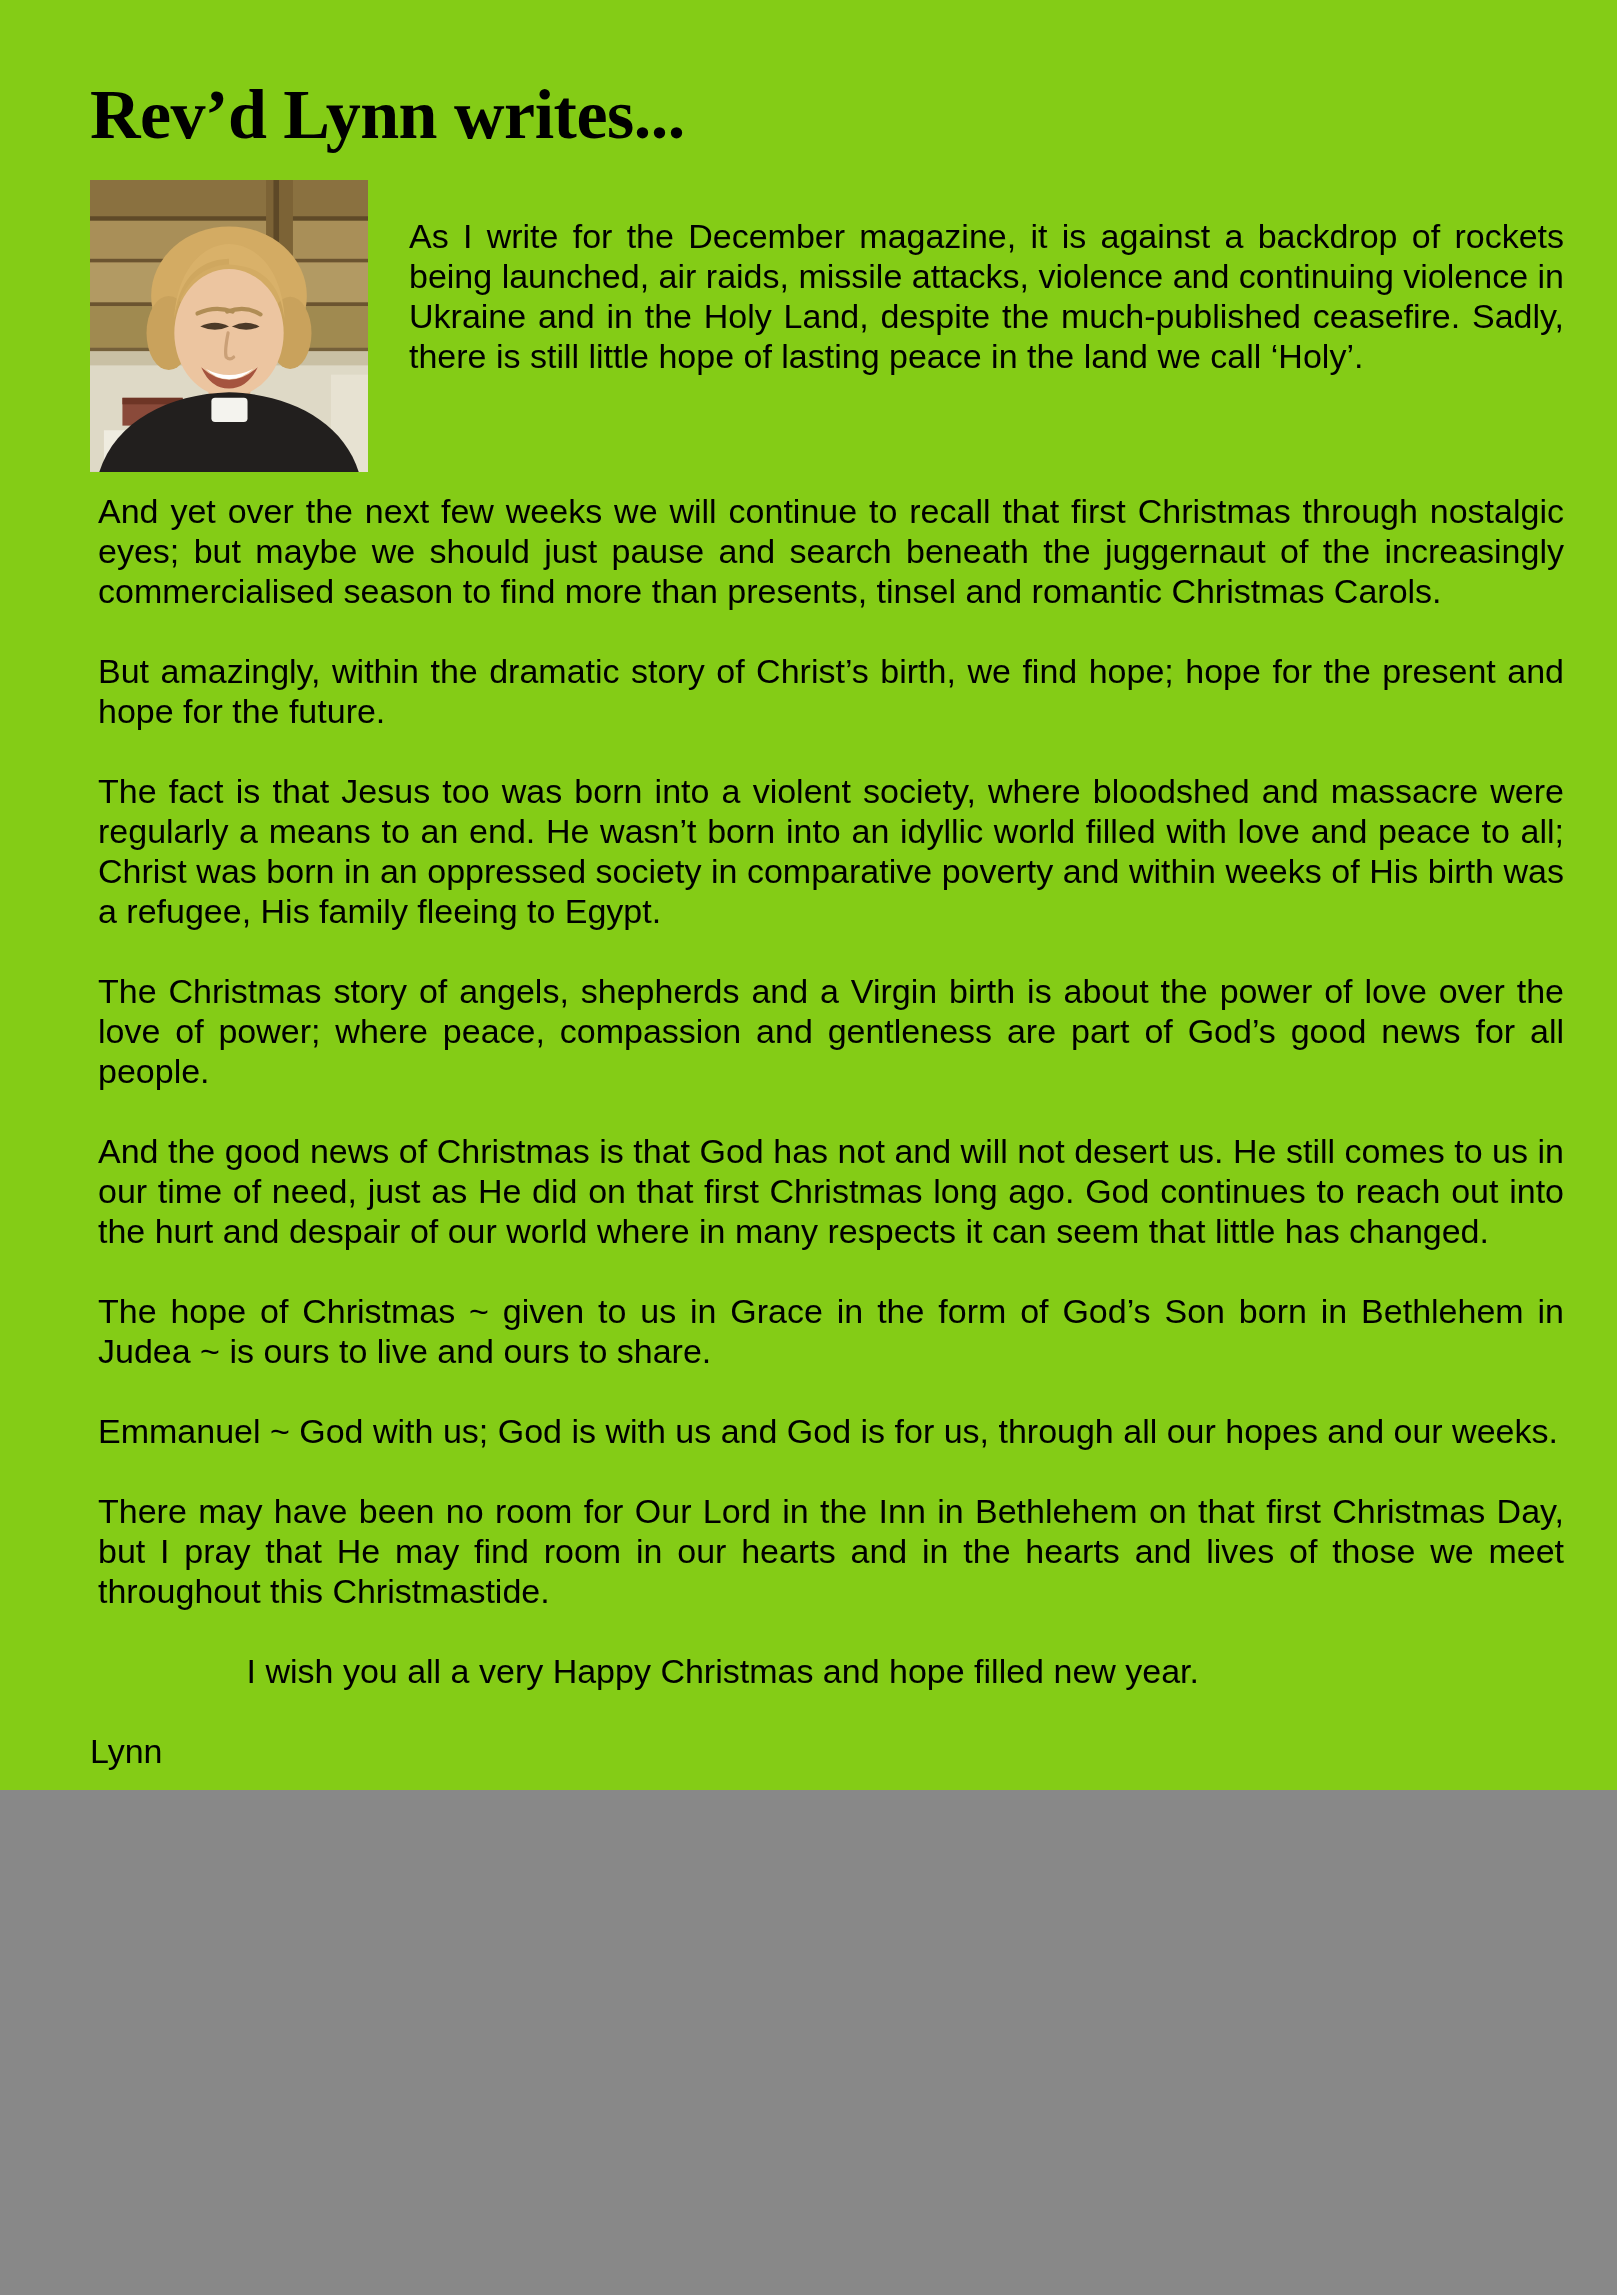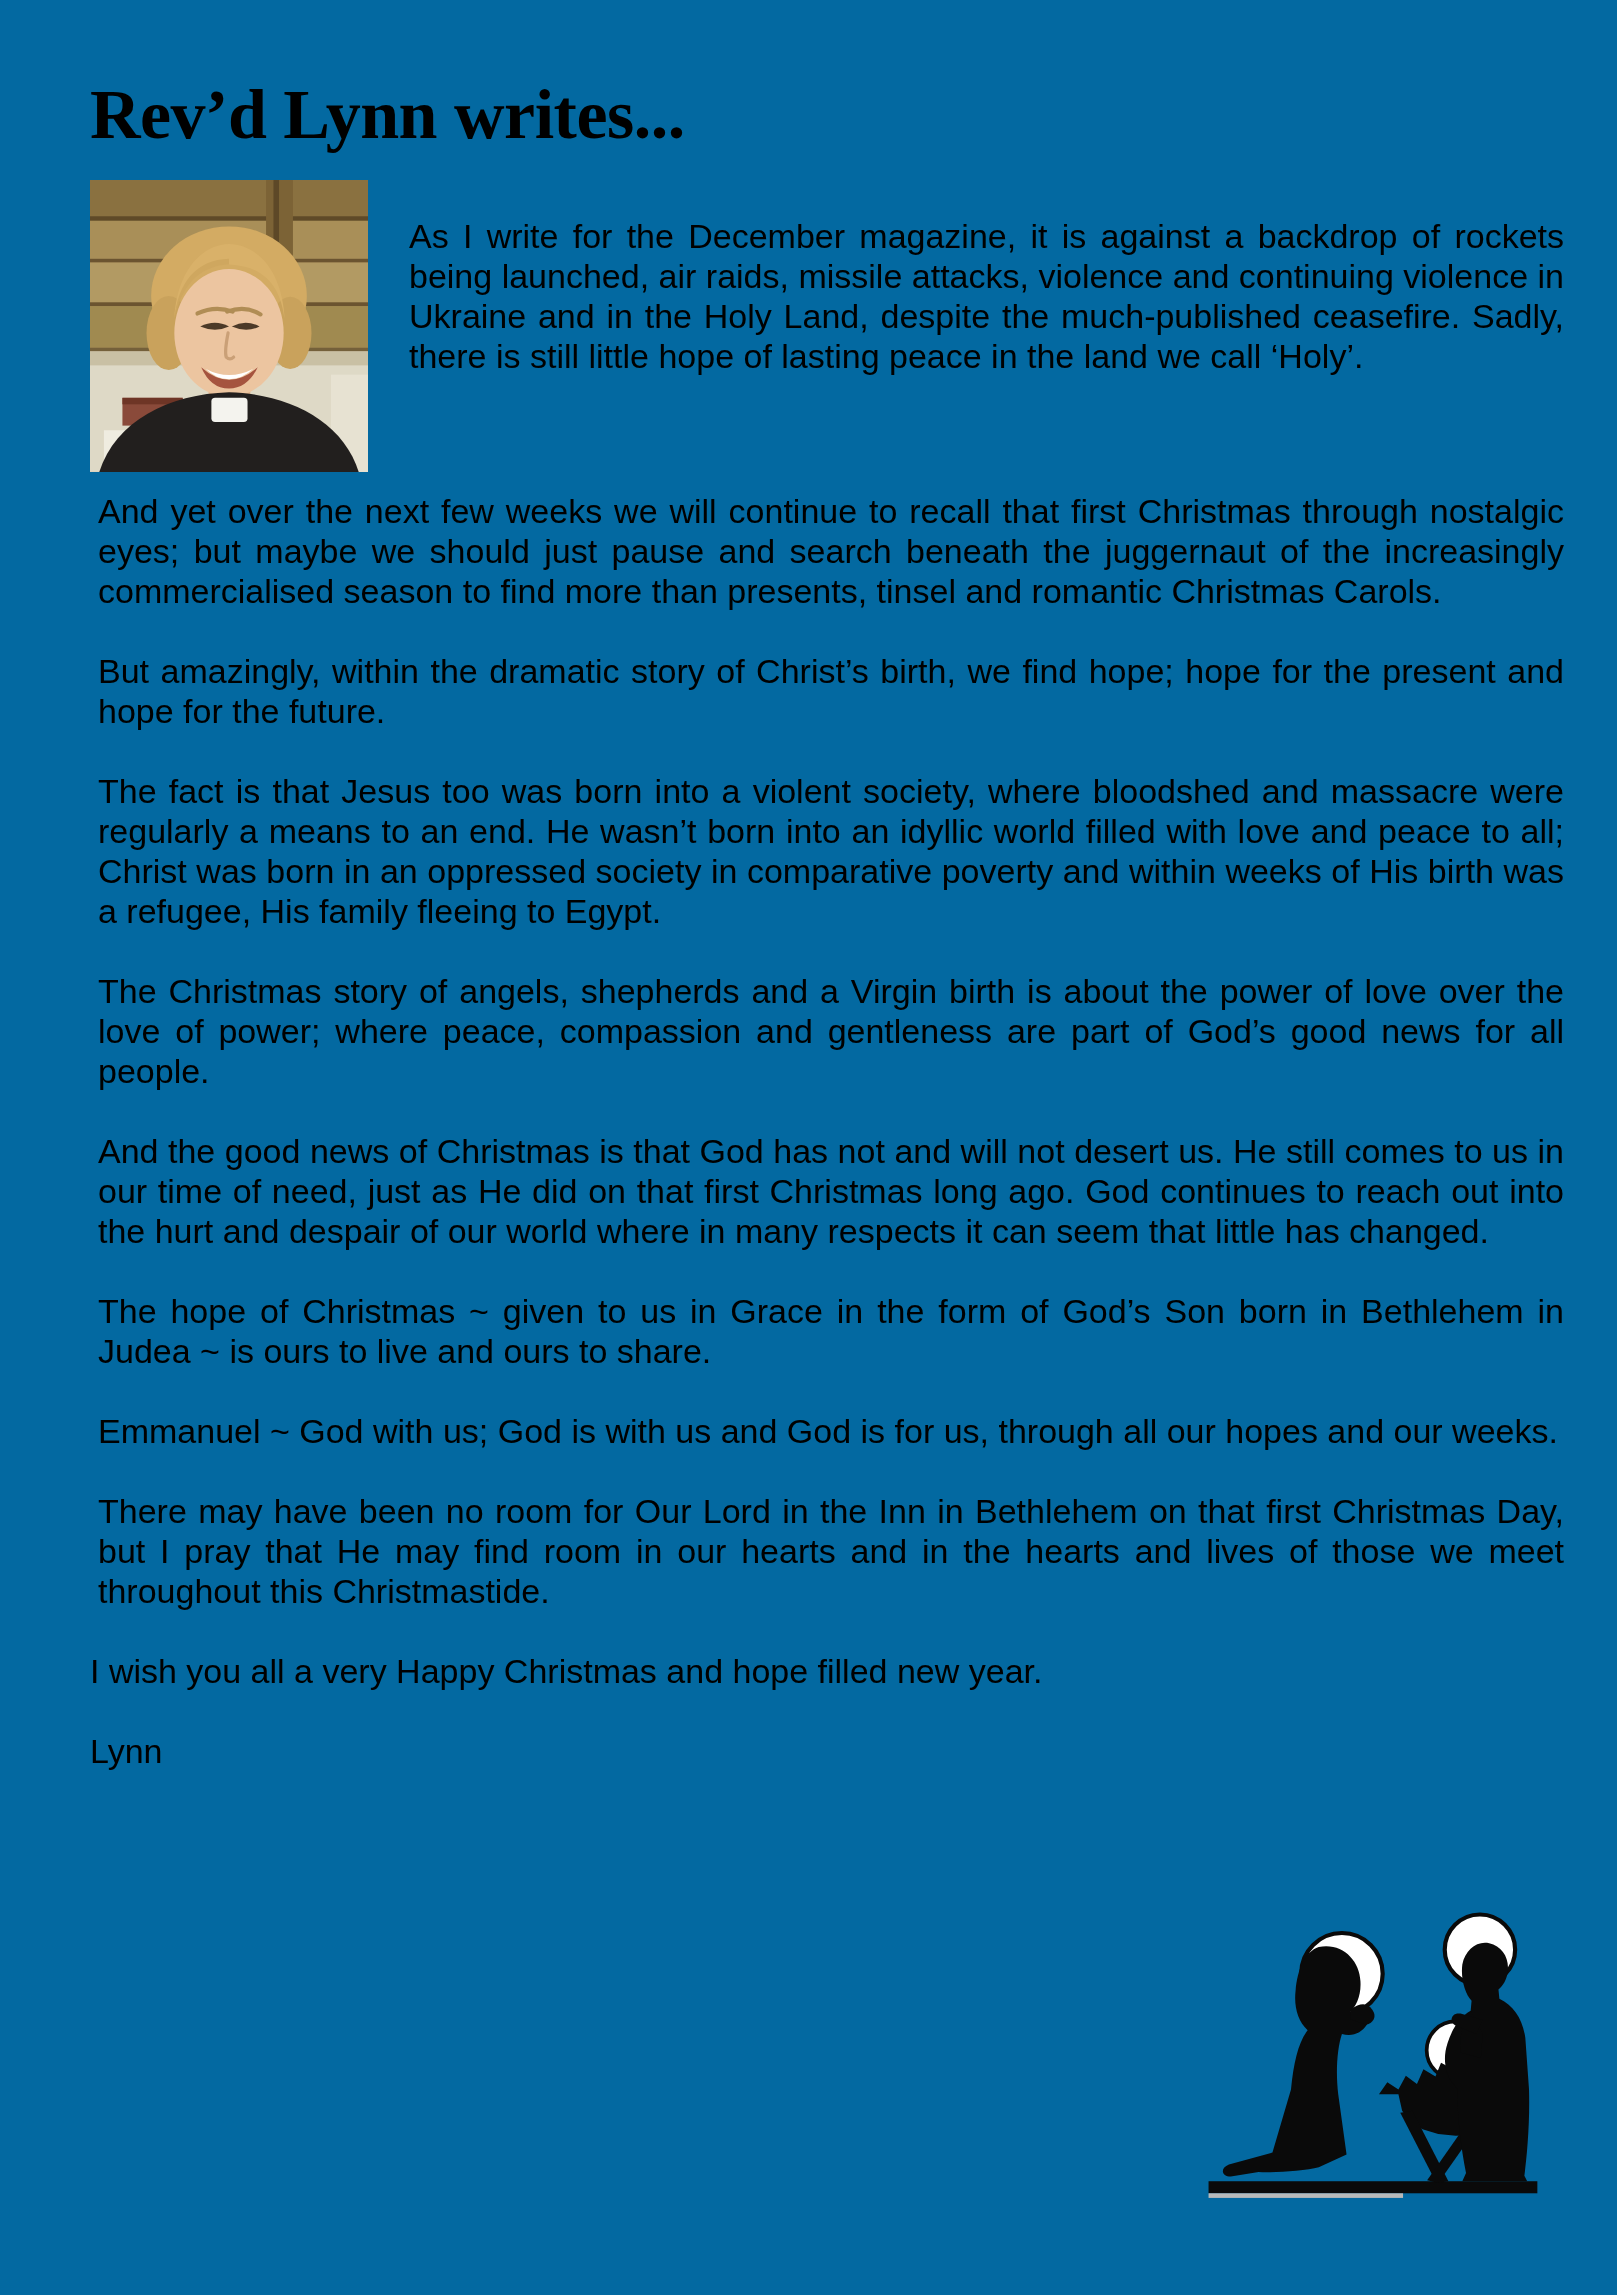--- a/index.html
+++ b/index.html
@@ -1,20 +1,20 @@
 <!DOCTYPE html>
 <html style="font-size:7.4px"><head>
 <meta charset="utf-8">
 <style>
   html,body { margin:0; padding:0; background:#888; }
   .page {
     position:relative;
-    width:1618px; height:2295px;
+    width:1618px; height:1790px;
     box-sizing:border-box;
-    background:#0369a1;
+    background:#84cc16;
     padding:76px 54px 0 90px;
     font-family:"Liberation Sans", sans-serif;
     color:#000;
     overflow:hidden;
   }
   .title {
     font-family:"Liberation Serif", serif;
     font-weight:bold;
     font-size:70px;
     line-height:1.12;
@@ -38,23 +38,23 @@
     font-size:34px;
     line-height:40px;
     text-align:justify;
     margin:40px 0 0 16px;
   }
   .body-flow { margin-top:9.3px; }
   .body-flow .body-par { margin:0 0 40px 8px; }
   .closing-par {
     font-size:34px;
     line-height:40px;
-    margin:0 0 40px 0;
+    margin:0 0 40px 8px;
     max-width:1101px;
-    text-align:left;
+    text-align:right;
   }
   .signoff {
     font-size:34px;
     line-height:40px;
   }
   .nativity {
     position:absolute;
     left:1203px; top:1895px;
     width:345px; height:315px;
   }

